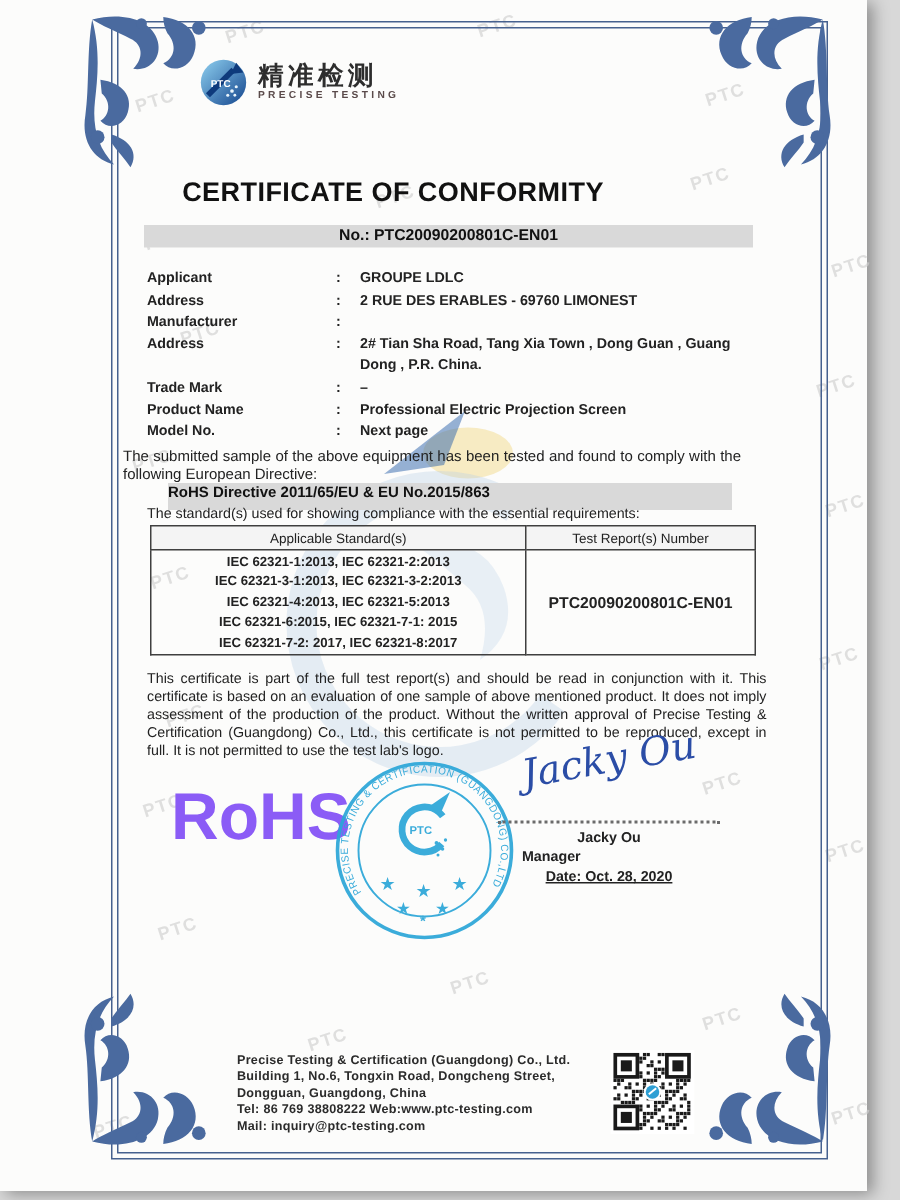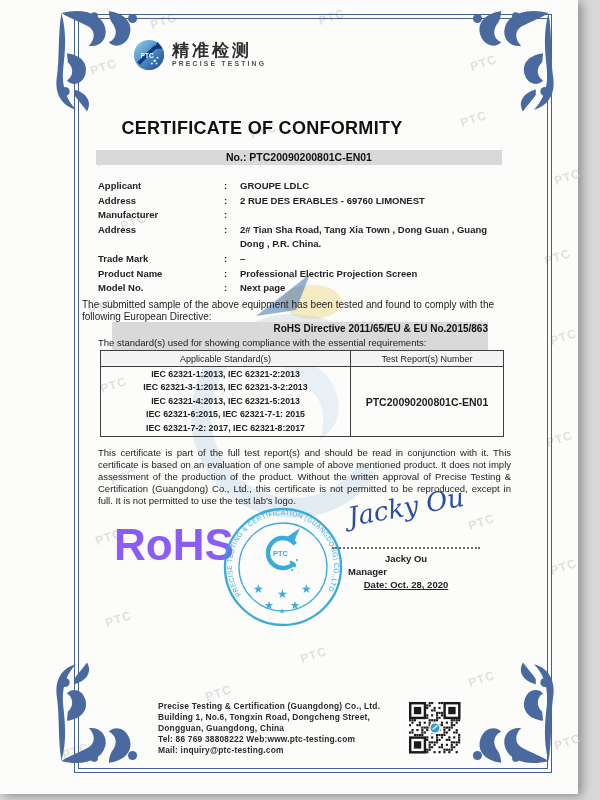--- a/index.html
+++ b/index.html
@@ -31,22 +31,22 @@
   .no-band{left:96px;top:150px;width:406px;height:15px;background:#d9d9d9;
            text-align:center;font-size:10.5px;font-weight:bold;line-height:15px;color:#111;}
   
   .fields{left:98px;top:179px;width:410px;font-size:9.5px;line-height:14.6px;}
   .frow{display:flex;}
   .flabel{width:126px;font-weight:bold;}
   .fcolon{width:16px;font-weight:bold;}
   .fvalue{flex:1;font-weight:bold;}
   
   .statement{left:82px;top:299px;width:412px;font-size:10px;line-height:11.6px;text-align:justify;}
-  .directive-band{left:112px;top:322px;width:376px;height:29px;background:#d9d9d9;
-                  text-align:right;font-size:10px;font-weight:bold;line-height:13px;color:#111;}
+  .directive-band{left:112px;top:322px;width:376px;height:18px;background:#d9d9d9;
+                  text-align:left;font-size:10px;font-weight:bold;line-height:13px;color:#111;}
   .std-intro{left:98px;top:337px;width:412px;font-size:9.5px;}
   
   table.stdtab{position:absolute;left:100px;top:350px;width:404px;border-collapse:collapse;}
   table.stdtab th,table.stdtab td{border:1.2px solid #3f3f3f;padding:1px 2px;}
   table.stdtab th{font-size:9px;font-weight:normal;height:13px;background:#f4f4f4;color:#222;margin-top:13px;}
   td.stdcell{text-align:center;font-size:8.8px;font-weight:bold;line-height:13.4px;padding:3px 0;}
   td.repcell{text-align:center;font-size:10.5px;font-weight:bold;width:148px;}
   
   .disclaimer{left:98px;top:447px;width:413px;font-size:9.5px;line-height:12.1px;text-align:justify;}
   

